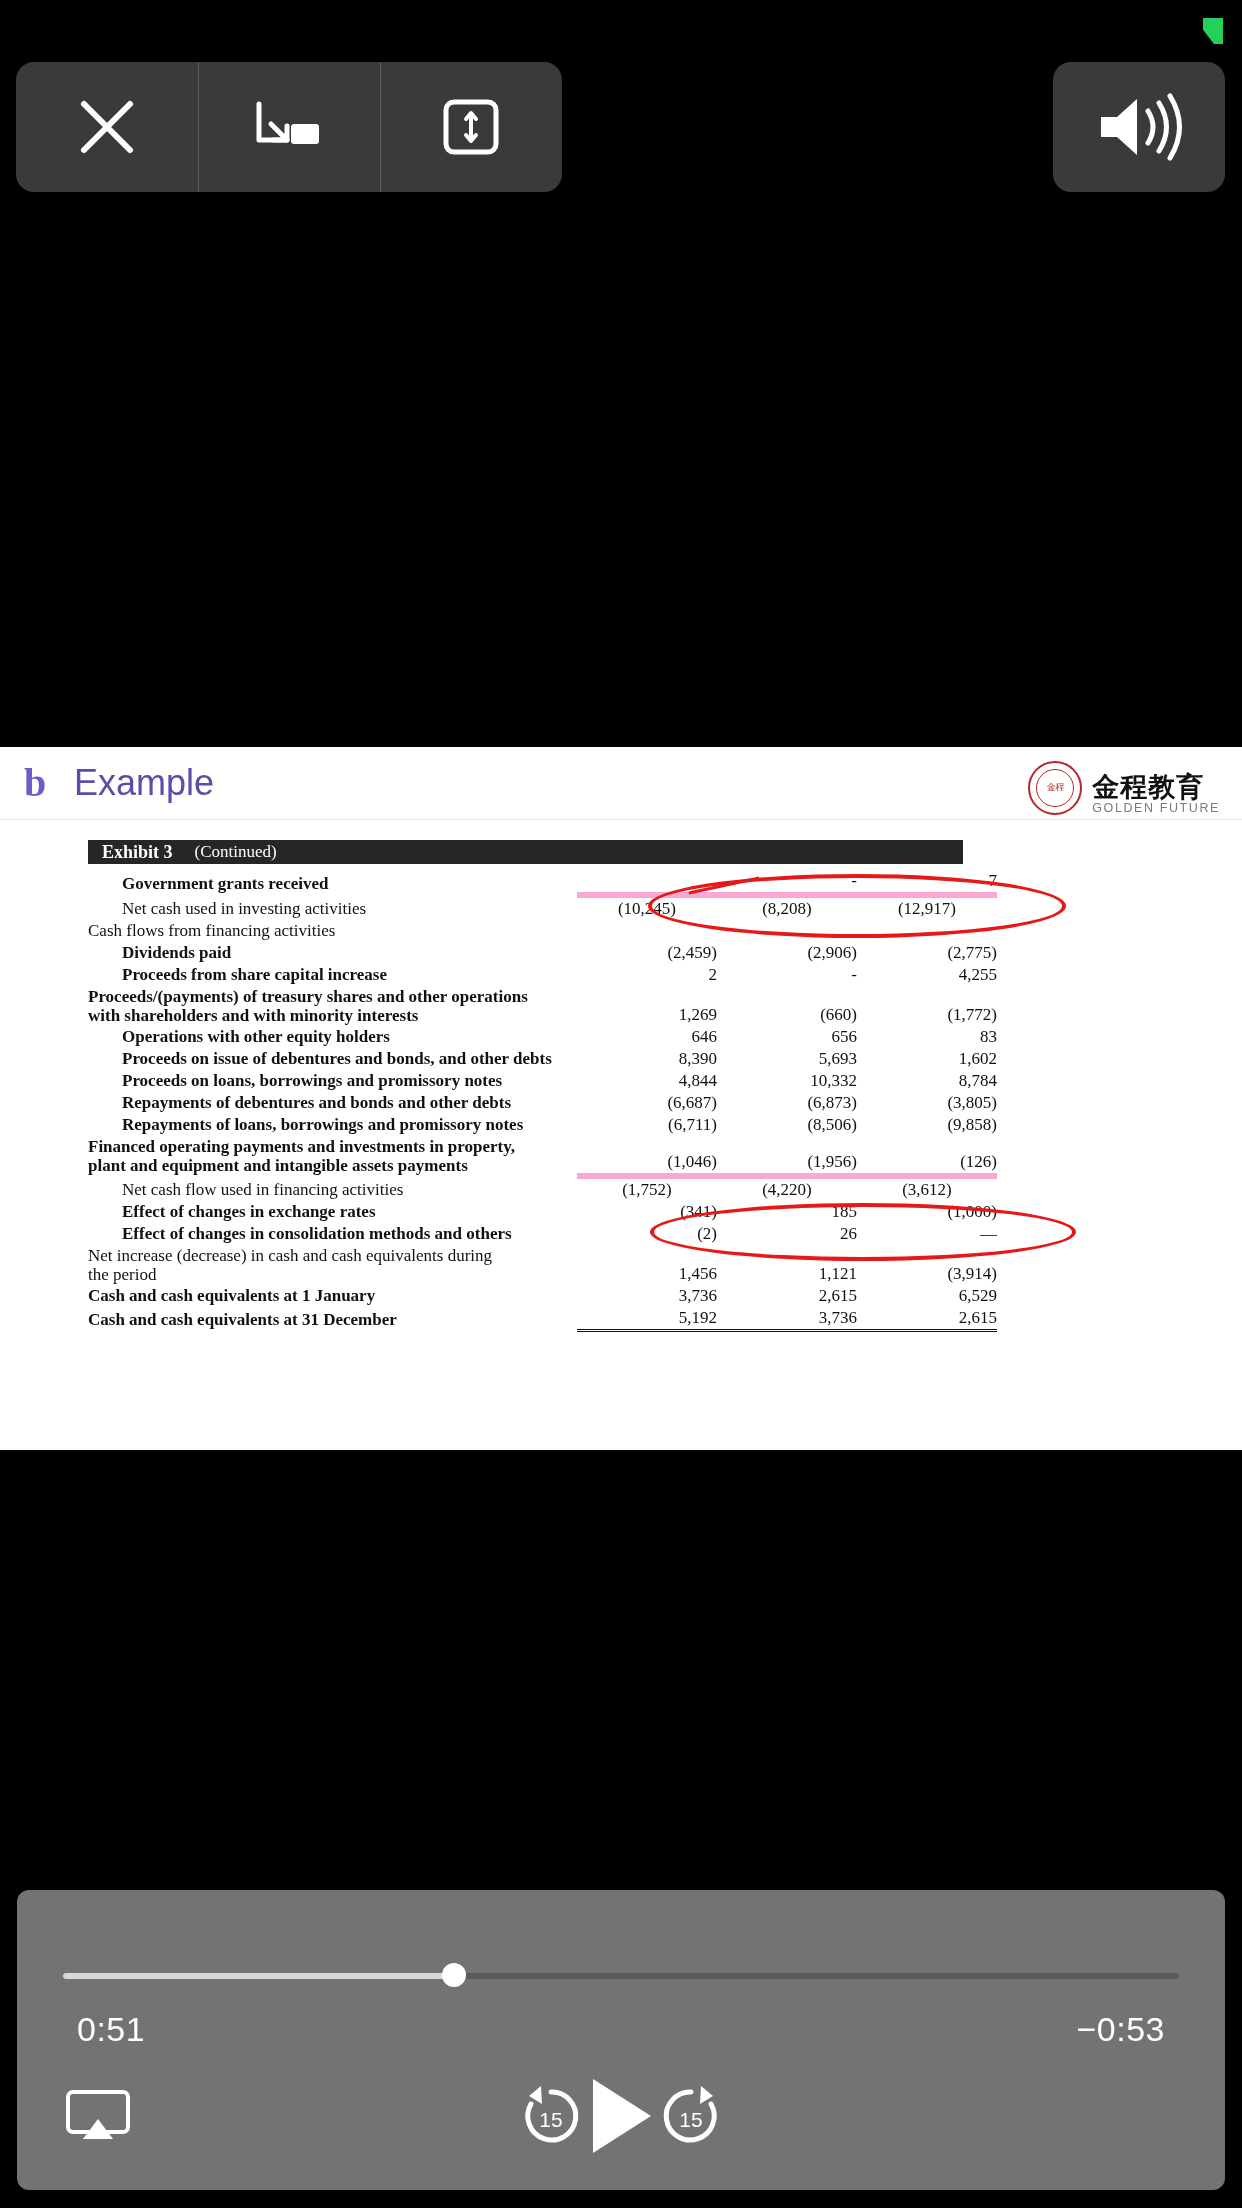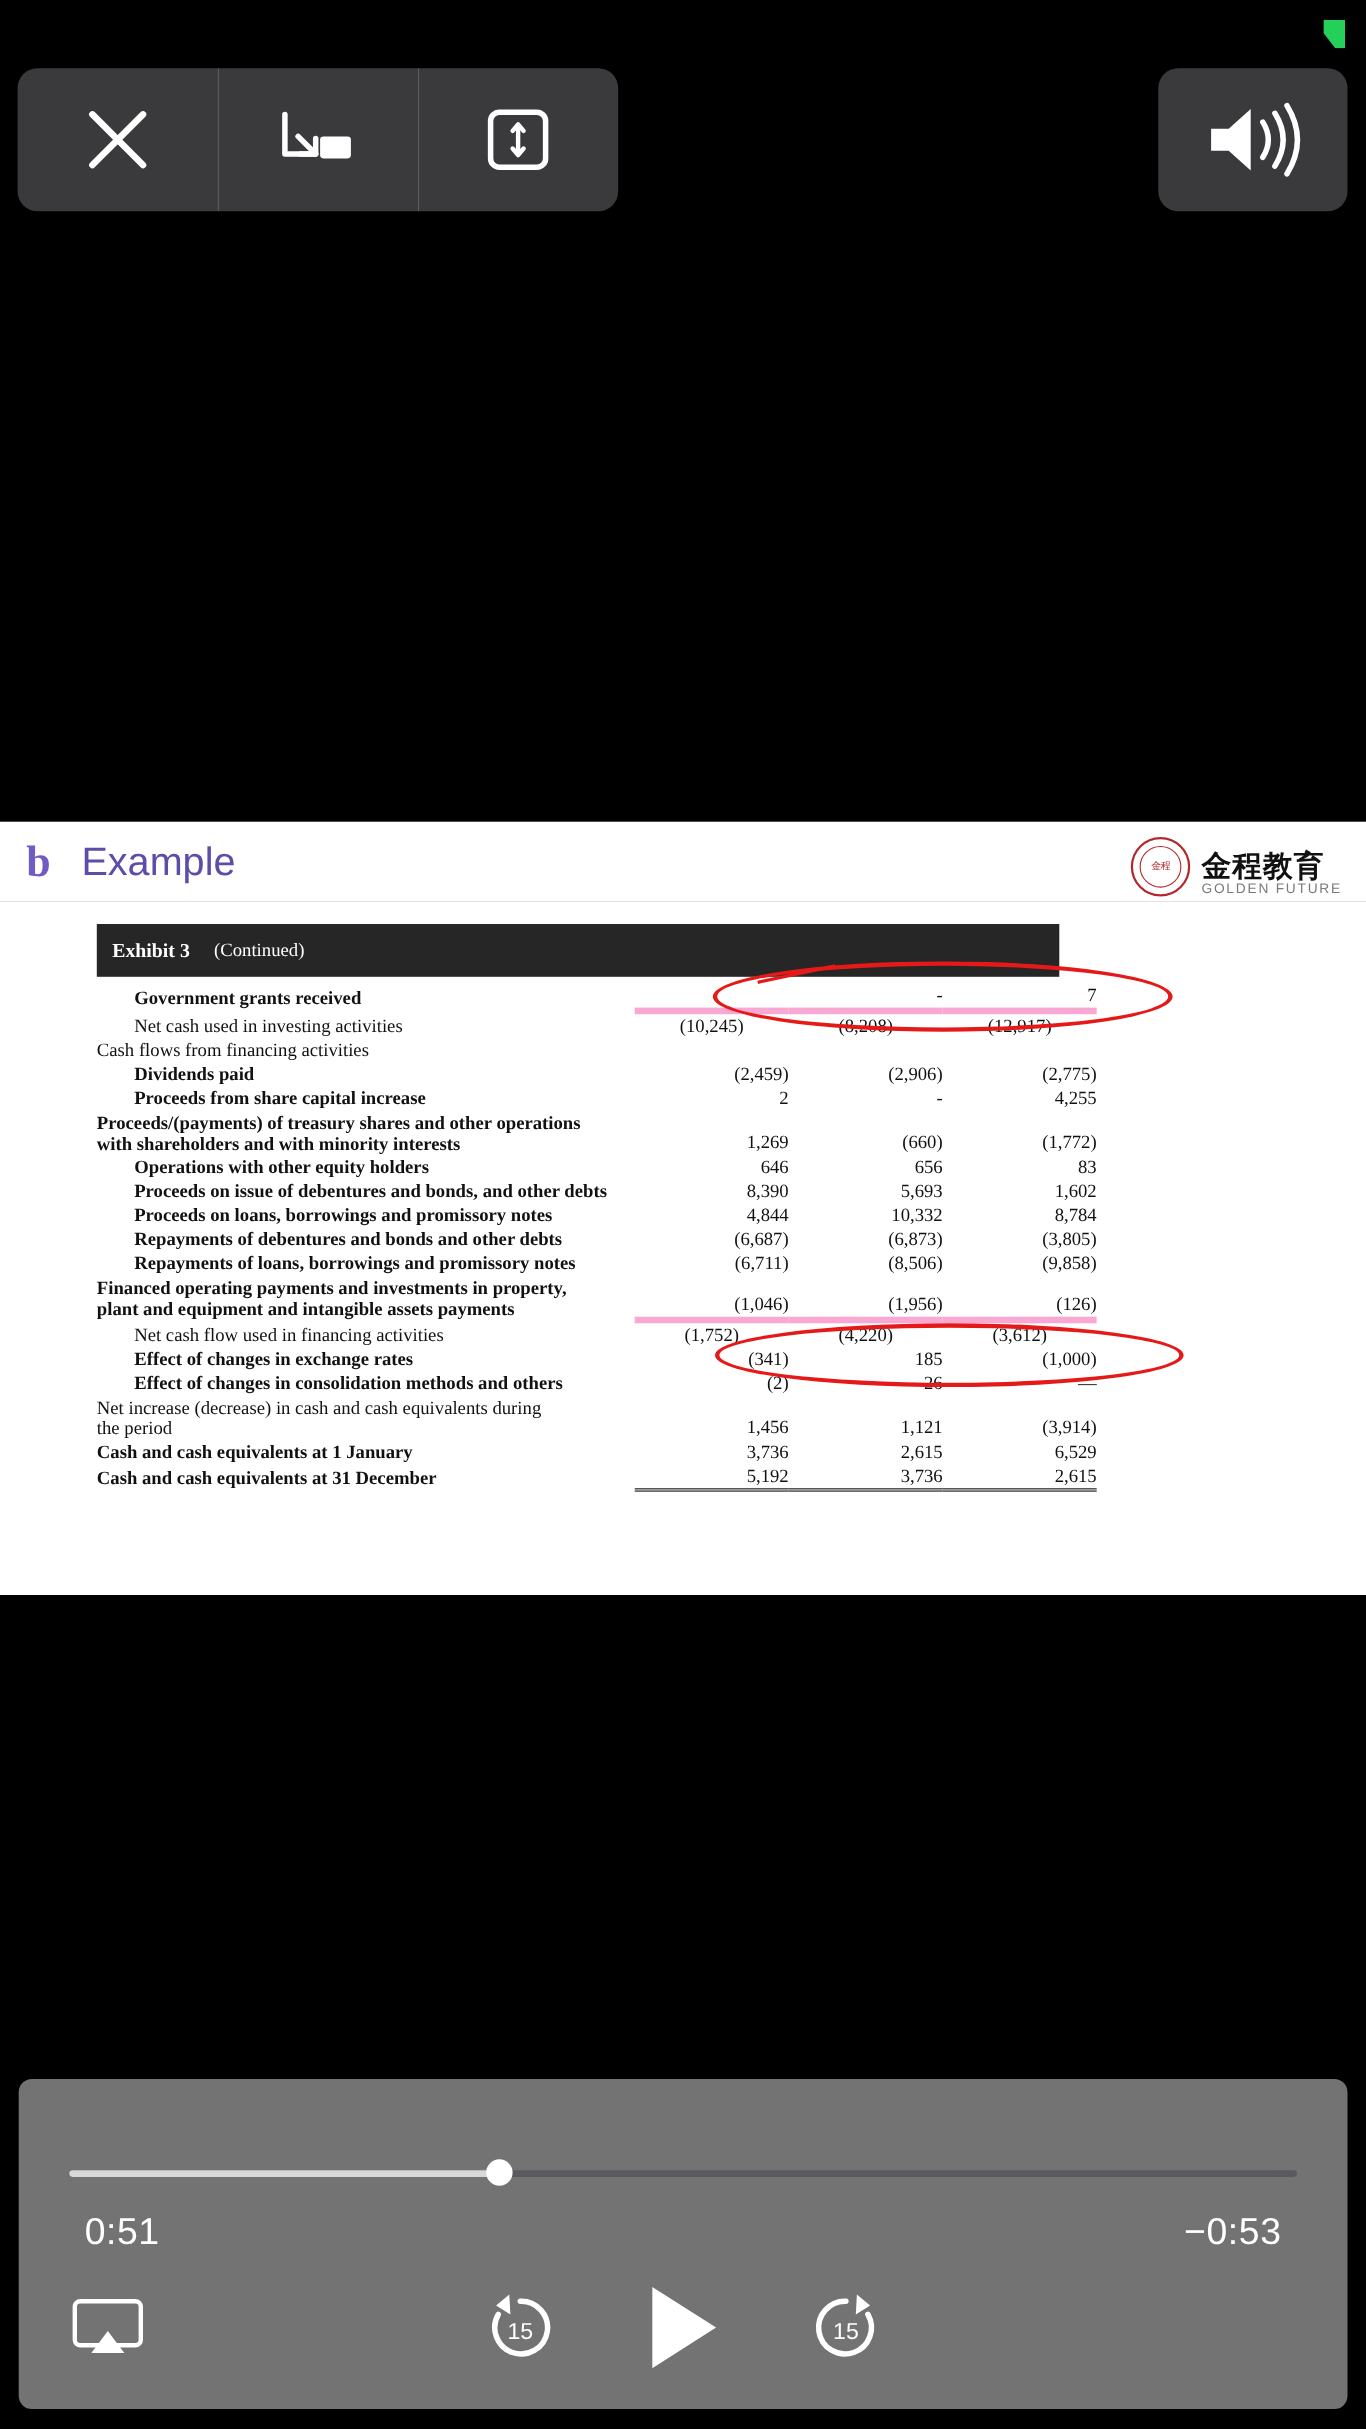--- a/index.html
+++ b/index.html
@@ -147,21 +147,21 @@
     letter-spacing: 1.6px;
   }
 
   .exhibit {
     position: relative;
     margin: 20px 88px 0 88px;
   }
   .exhibit-bar {
     background: #262626;
     color: #fff;
-    height: 48px;
+    height: 24px;
     display: flex;
     align-items: center;
     padding-left: 14px;
     gap: 22px;
     font-family: "Liberation Serif", serif;
     font-size: 18px;
     font-weight: bold;
     width: 875px;
     box-sizing: border-box;
   }
@@ -273,21 +273,20 @@
     left: 48px;
     top: 14px;
   }
   .ctr-group {
     position: absolute;
     left: 50%;
     top: 0;
     transform: translateX(-50%);
     display: flex;
     align-items: center;
-    gap: 78px;
   }
   .skip {
     position: relative;
     width: 68px;
     height: 68px;
     display: flex;
     align-items: center;
     justify-content: center;
   }
   .skip .n {

